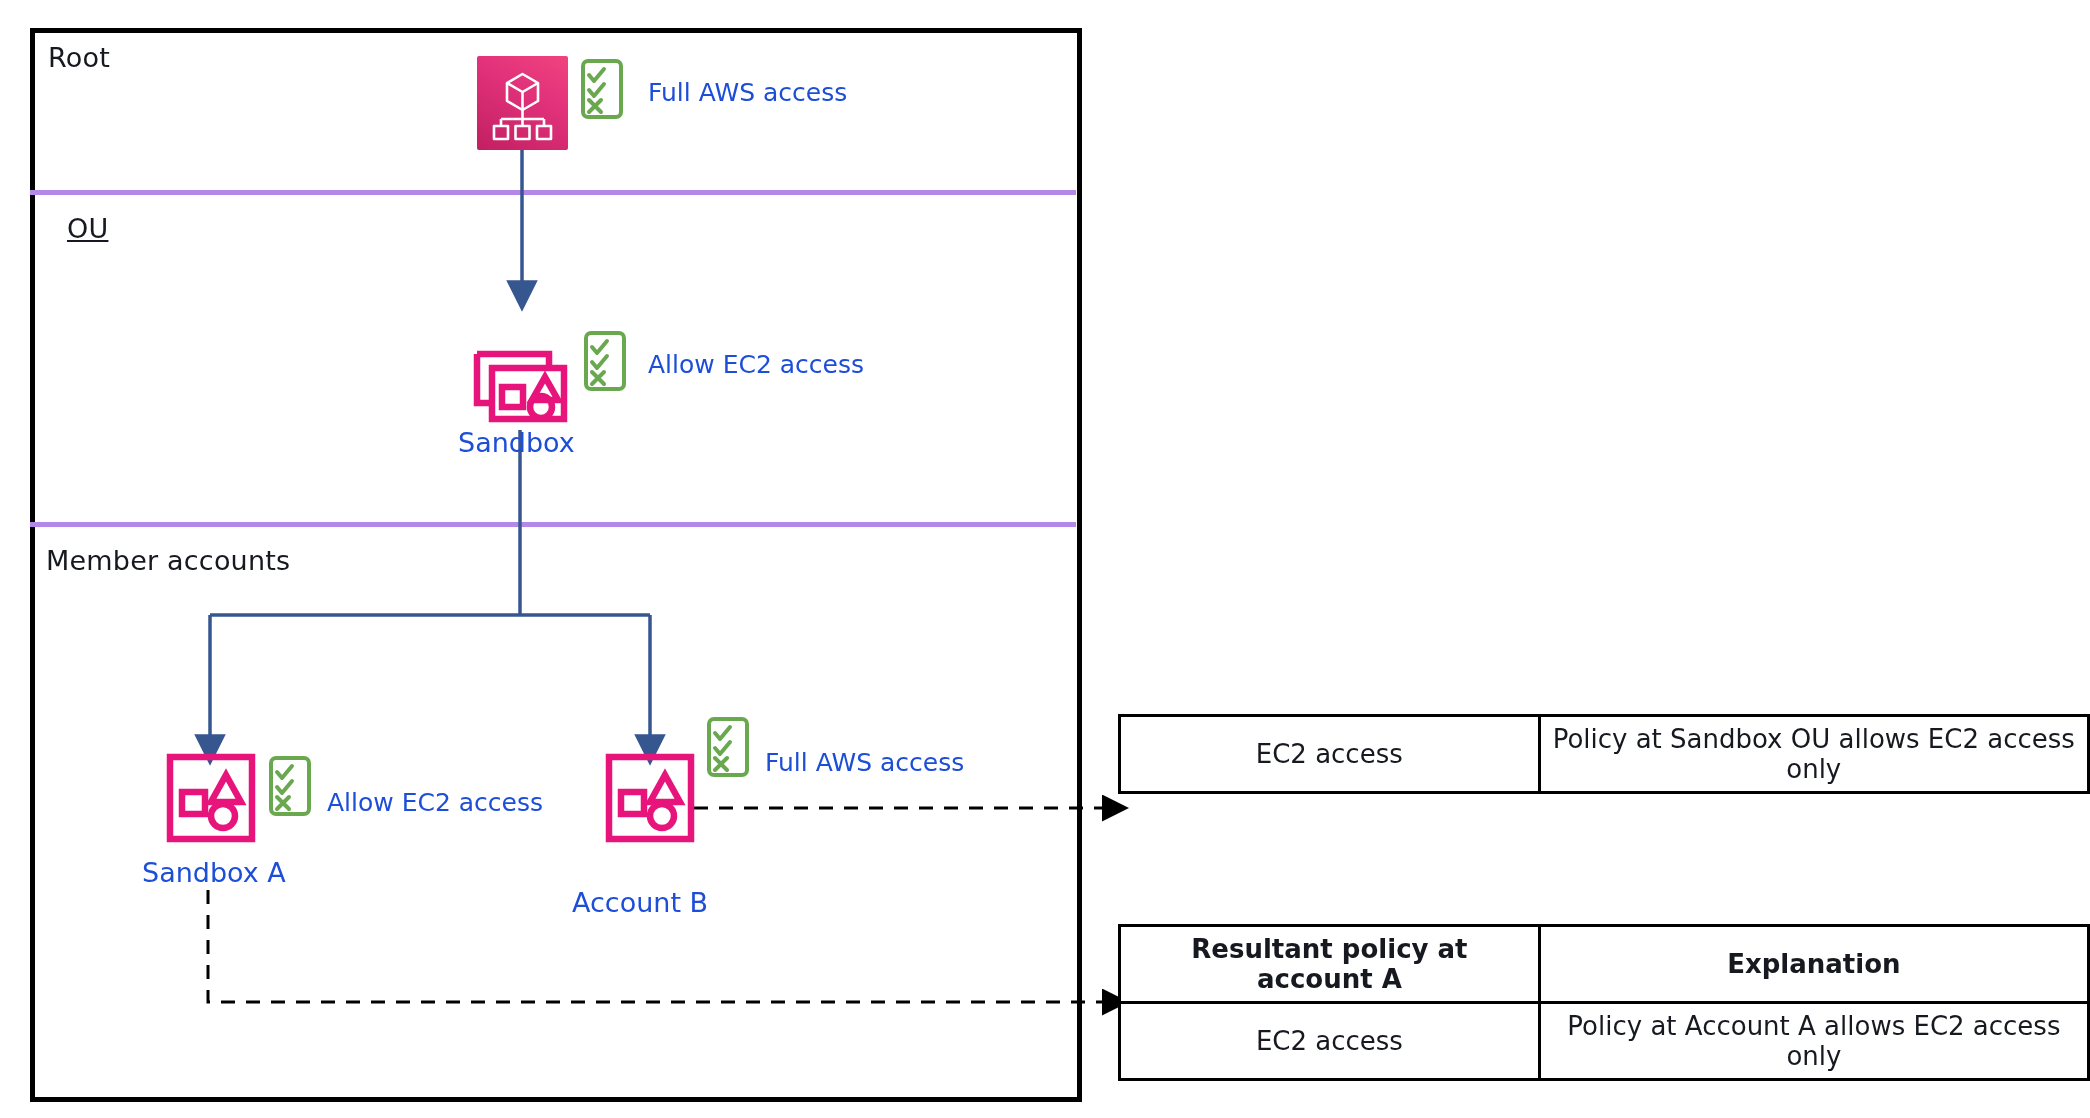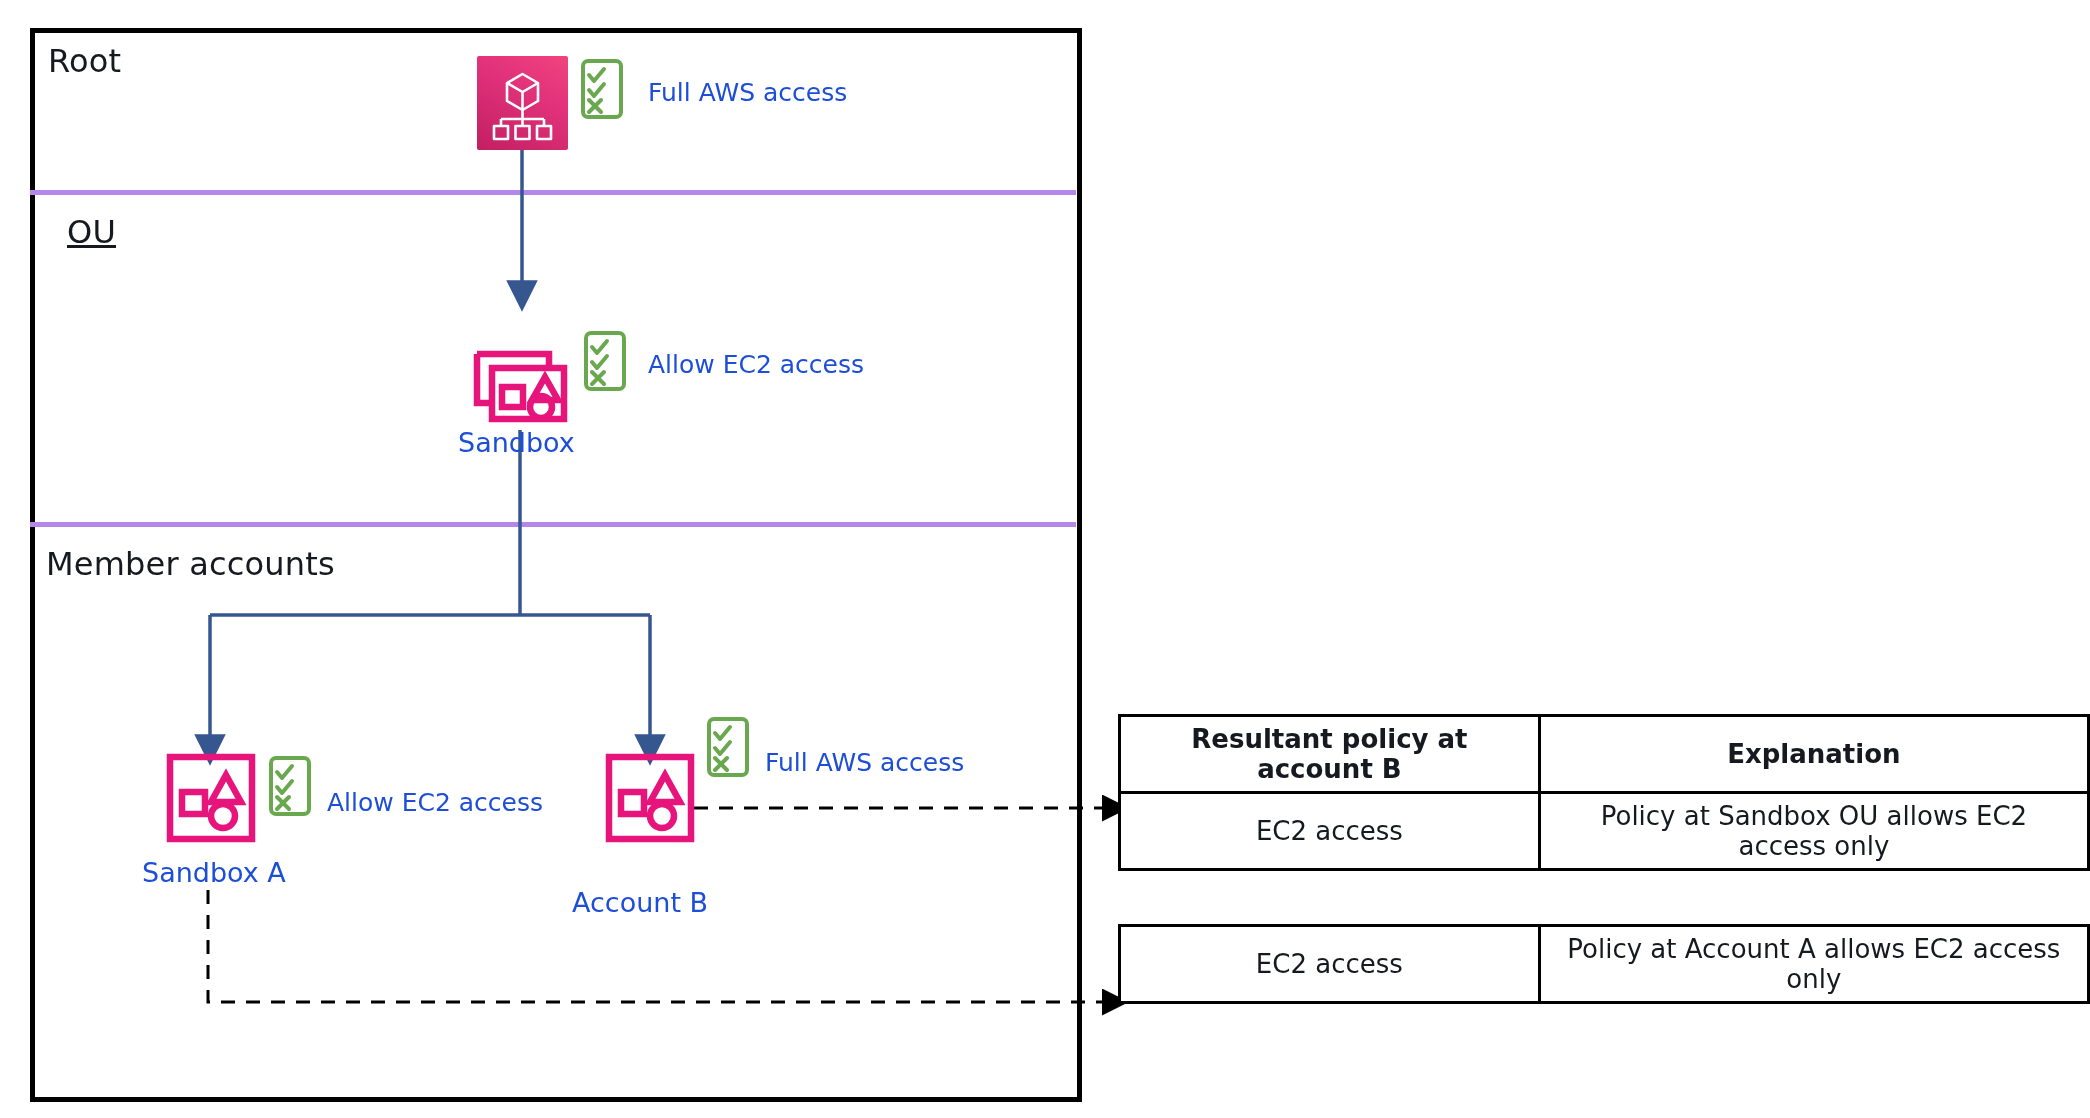--- a/index.html
+++ b/index.html
@@ -15,21 +15,21 @@
     position:absolute;left:30px;top:28px;width:1052px;height:1074px;
     border:5px solid #000000;box-sizing:border-box;background:#fff;
   }
   .divider{
     position:absolute;left:30px;width:1046px;height:5px;background:#b388e8;
   }
   #divider-ou{top:190px;}
   #divider-member{top:522px;}
 
   .zone-label{
-    position:absolute;font-size:32px;color:#16191f;letter-spacing:.2px;
+    position:absolute;font-size:27px;color:#16191f;letter-spacing:.2px;
     white-space:nowrap;
   }
   #label-root{left:48px;top:42px;}
   #label-ou{left:67px;top:213px;text-decoration:underline;}
   #label-member{left:46px;top:545px;}
 
   
   .root-tile{
     position:absolute;left:477px;top:56px;width:91px;height:94px;
     background:linear-gradient(210deg,#f0447e 0%,#e2327b 38%,#c21f62 100%);
@@ -180,33 +180,33 @@
     <rect x="3" y="3" width="38" height="56" rx="5" ry="5" fill="#fff" stroke="#6aa84f" stroke-width="4"></rect>
     <path d="M9,17 L14,23 L24,11" fill="none" stroke="#6aa84f" stroke-width="4" stroke-linecap="round" stroke-linejoin="round"></path>
     <path d="M9,32 L14,38 L24,26" fill="none" stroke="#6aa84f" stroke-width="4" stroke-linecap="round" stroke-linejoin="round"></path>
     <path d="M9,42 L21,54 M21,42 L9,54" fill="none" stroke="#6aa84f" stroke-width="4" stroke-linecap="round"></path>
   </svg>
   <div class="policy-text" style="left:765px;top:748px;">Full AWS access</div>
   <div class="cap" style="left:572px;top:857px;margin-top:30px;">Account B</div>
 
   <table class="rtable" id="table-b">
     <tbody>
-        <tr>
-      <th class="col-a">Resultant policy at account B</th>
-      <th class="col-b">Explanation</th>
-    </tr>
     <tr>
       <td class="col-a">EC2 access</td>
       <td class="col-b">Policy at Sandbox OU allows EC2 access only</td>
     </tr>
   </tbody>
     </table>
 
   <table class="rtable" id="table-a">
     <tbody>
+        <tr>
+      <th class="col-a">Resultant policy at account A</th>
+      <th class="col-b">Explanation</th>
+    </tr>
     <tr>
       <td class="col-a">EC2 access</td>
       <td class="col-b">Policy at Account A allows EC2 access only</td>
     </tr>
   </tbody>
     </table>
 
 </div>
 
 </body></html>

